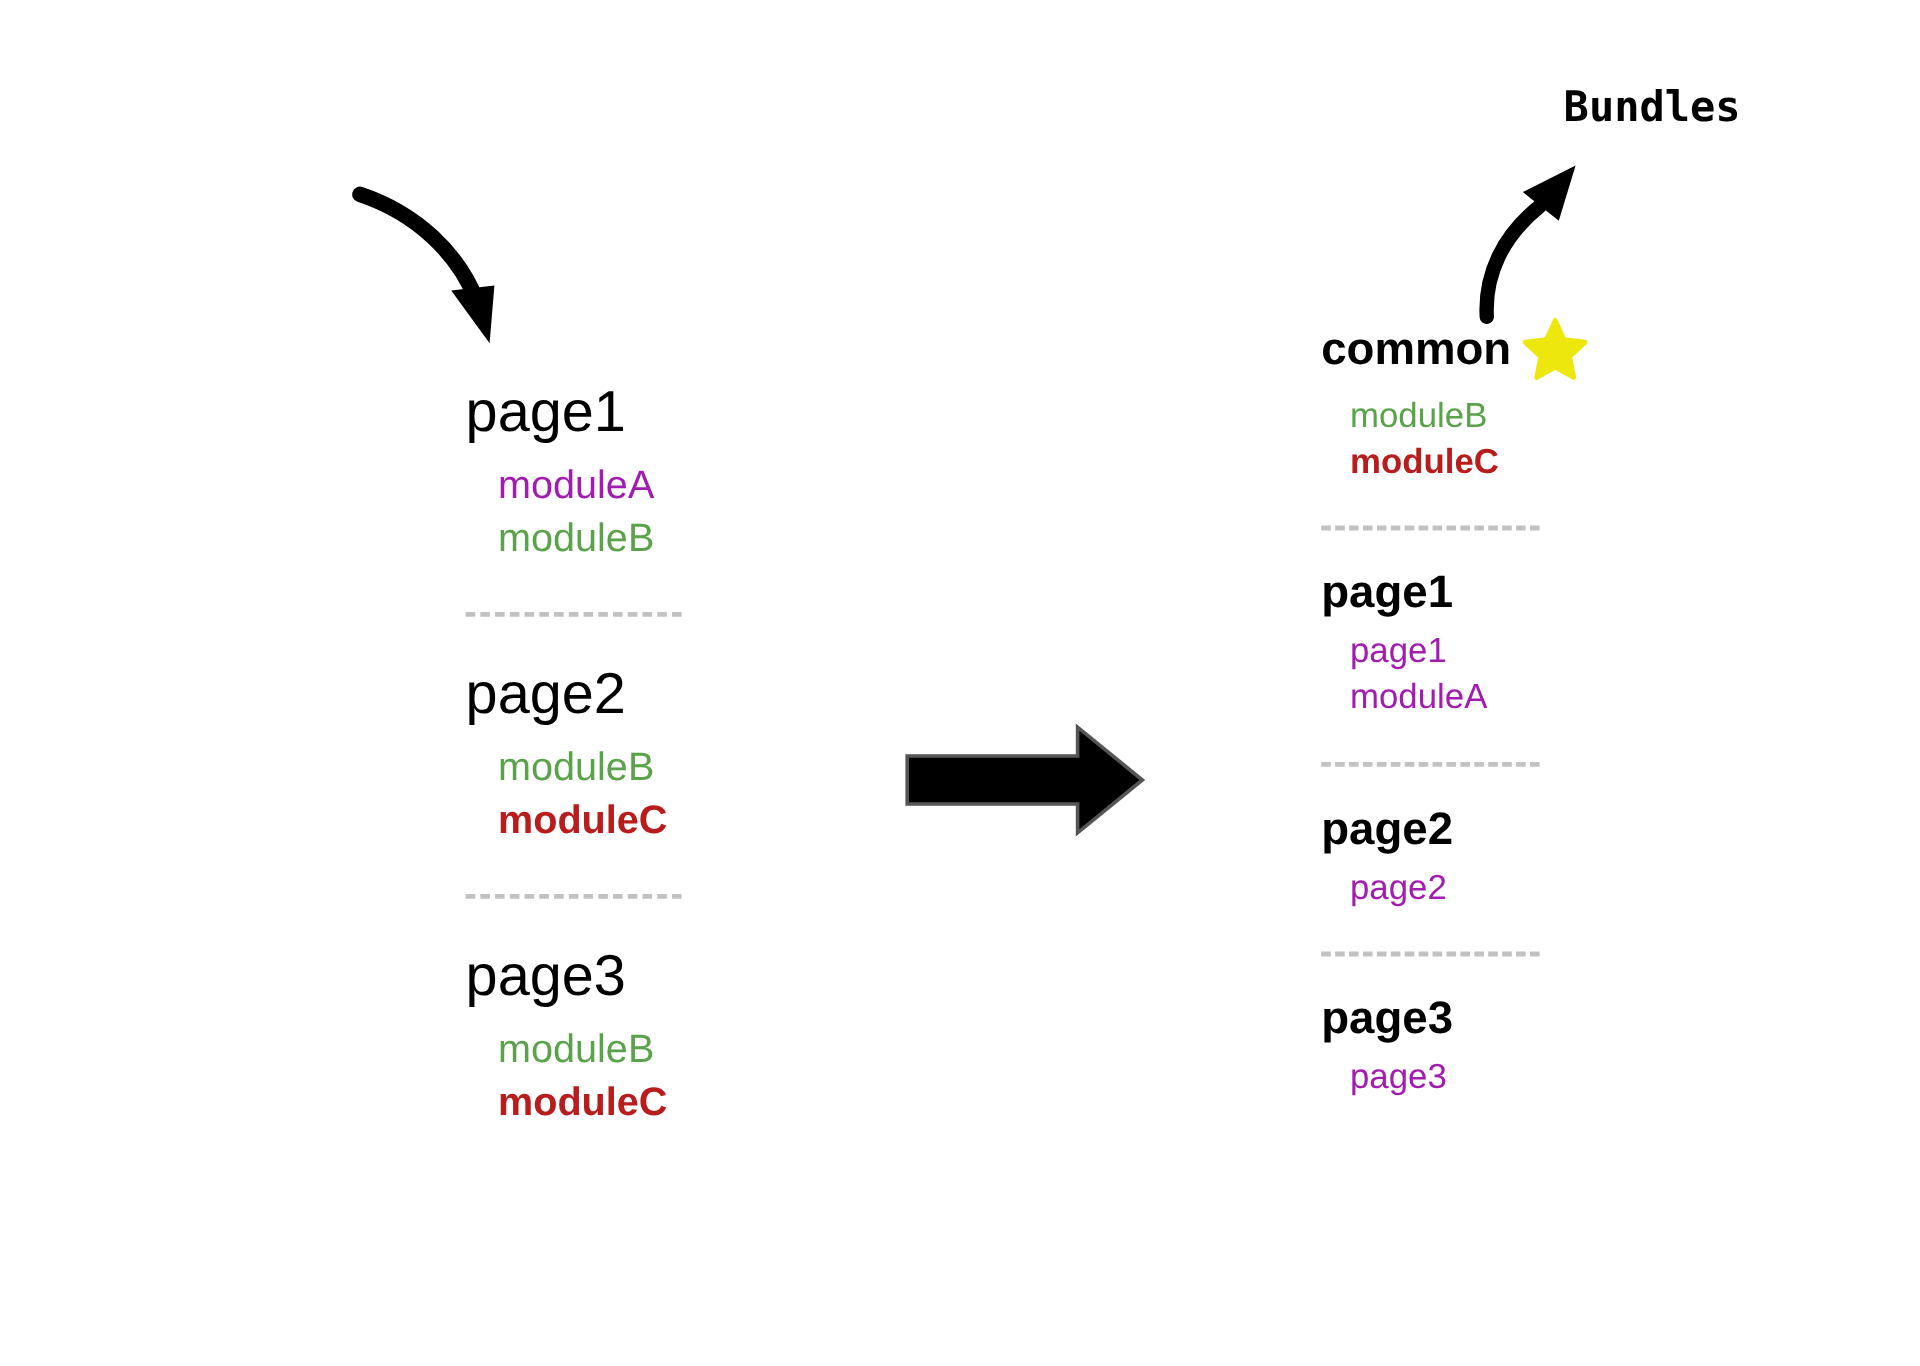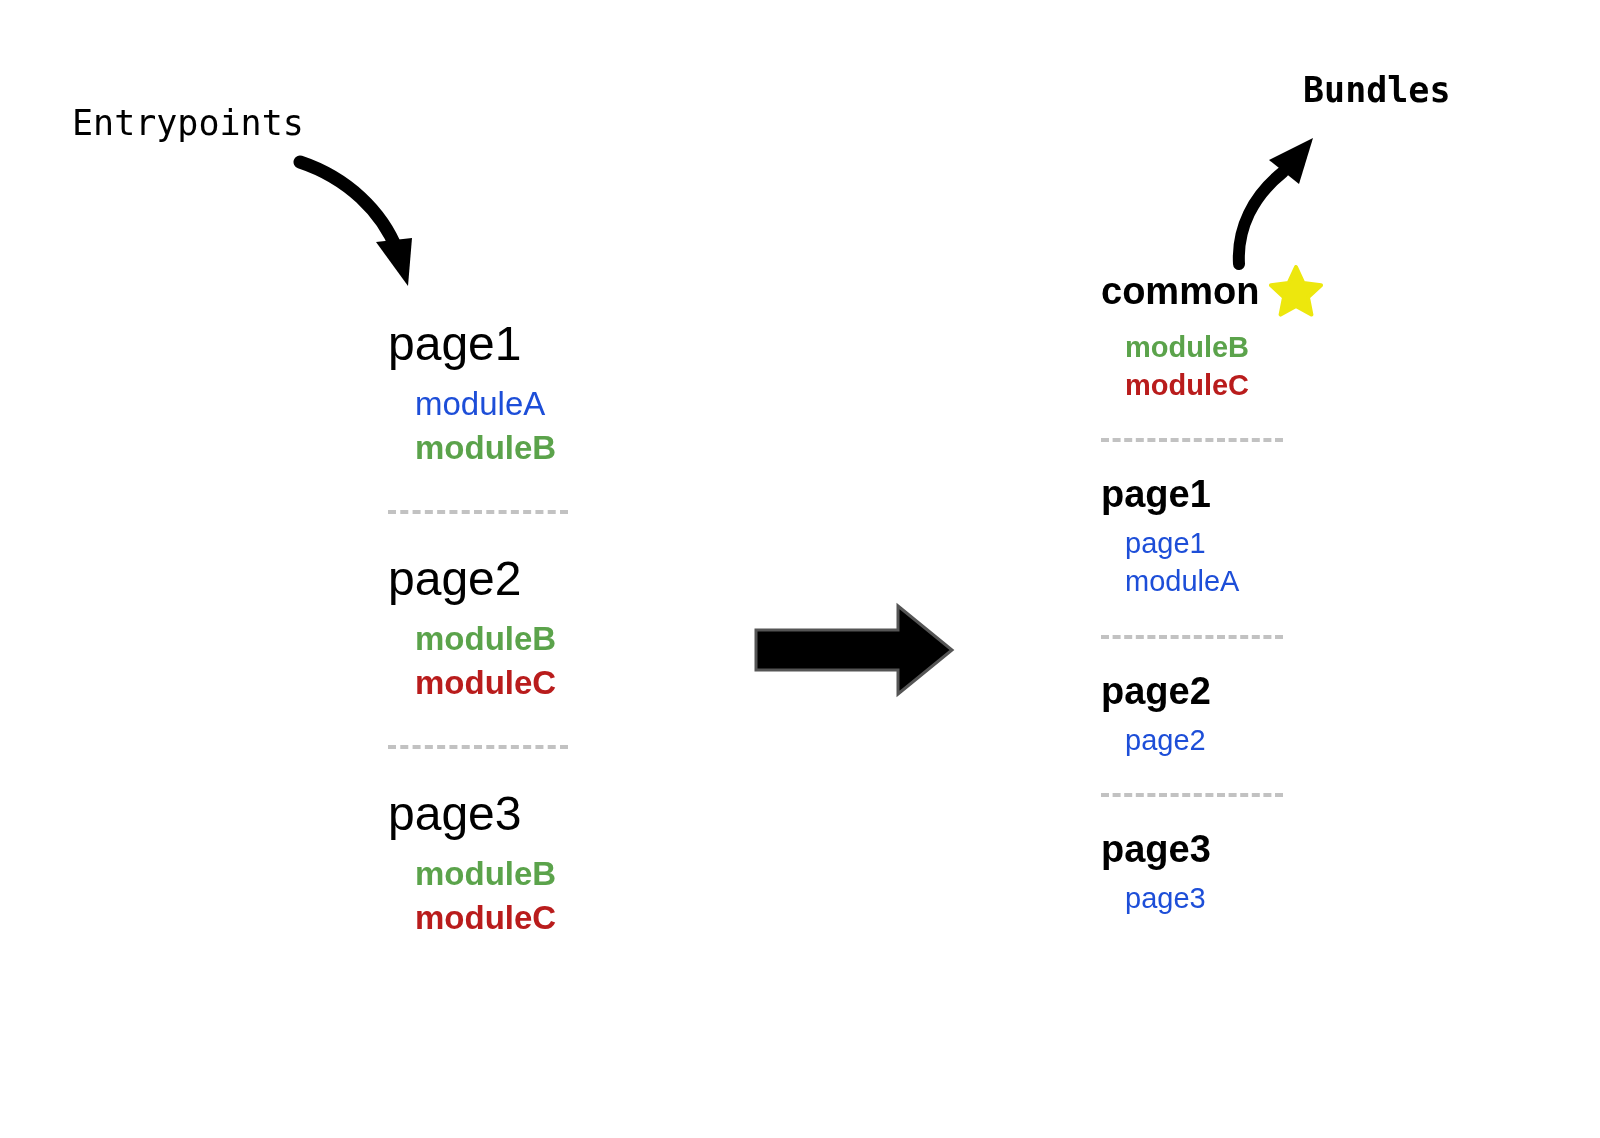--- a/index.html
+++ b/index.html
@@ -96,26 +96,26 @@
     padding-left: 24px;
   }
   .bd-module {
     font-size: 29px;
     line-height: 1.3;
     white-space: nowrap;
   }
 
   
   .m-plain {
-    color: #1d4ed8;
+    color: #a21caf;
     font-weight: 400;
   }
   .m-green {
     color: #5BA34B;
-    font-weight: 700;
+    font-weight: 400;
   }
   .m-red {
     color: #b91c1c;
     font-weight: 700;
   }
 
   
   .separator {
     border: none;
     border-top: 4px dashed #C2C2C2;
@@ -134,21 +134,20 @@
   .sp-bd-before-sep  { height: 34px; }
   .sp-bd-after-sep   { height: 33px; }
 
   .star-icon { display: inline-block; line-height: 0; }
 </style>
 </head>
 <body>
 
 <div id="canvas">
 
-  <div class="mono-label" id="entrypoints-label">Entrypoints</div>
 
   <svg class="curve-arrow" id="entrypoints-arrow" width="140" height="140" viewBox="0 0 140 140">
     <path d="M 10 12 C 58 28, 92 62, 107 100" stroke="#000000" stroke-width="13" fill="none" stroke-linecap="round"></path>
     <path d="M 118 136 L 86 92 L 122 88 Z" fill="#000000"></path>
   </svg>
 
   <div class="mono-label" id="bundles-label">Bundles</div>
 
   <svg class="curve-arrow" id="bundles-arrow" width="110" height="140" viewBox="0 0 110 140">
     <path d="M 14 134 C 12 98, 28 66, 58 42" stroke="#000000" stroke-width="12" fill="none" stroke-linecap="round"></path>

